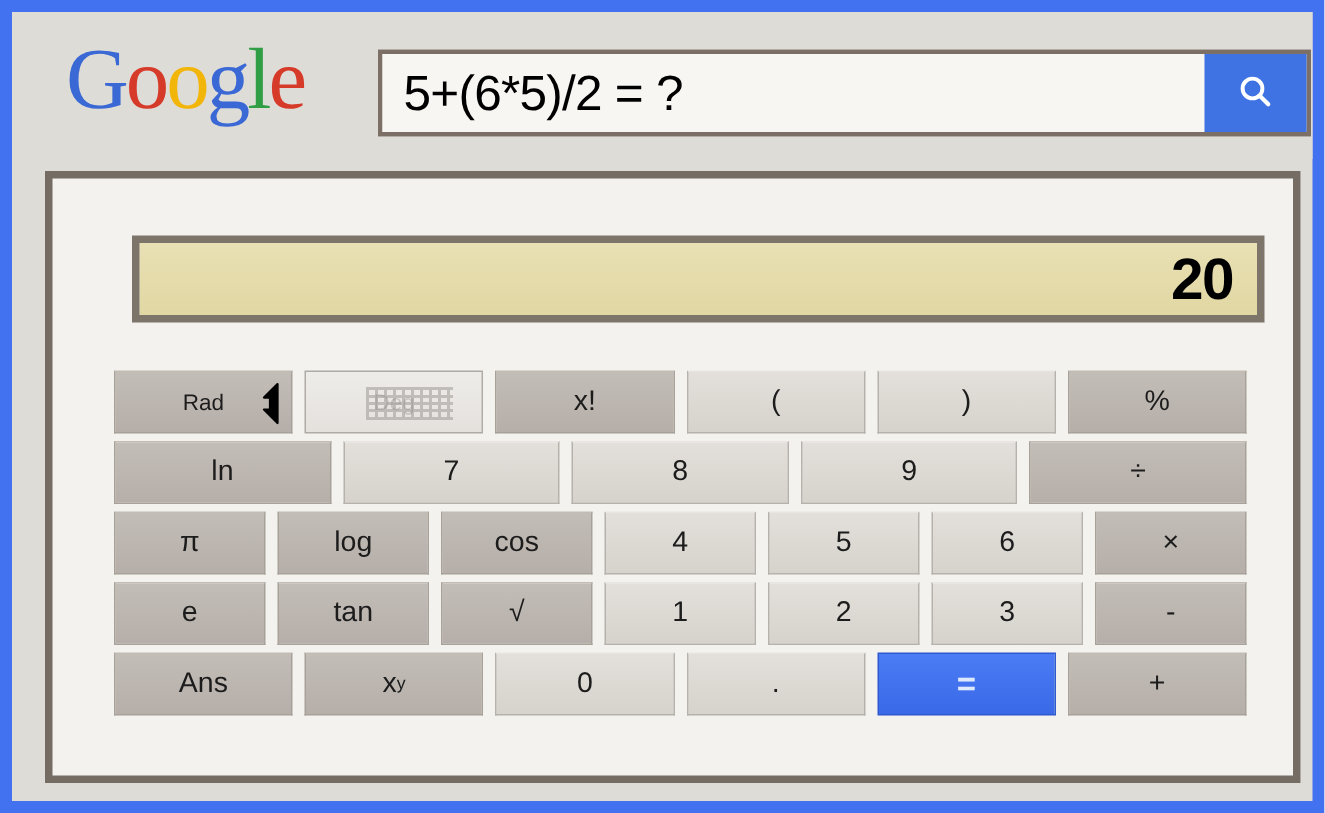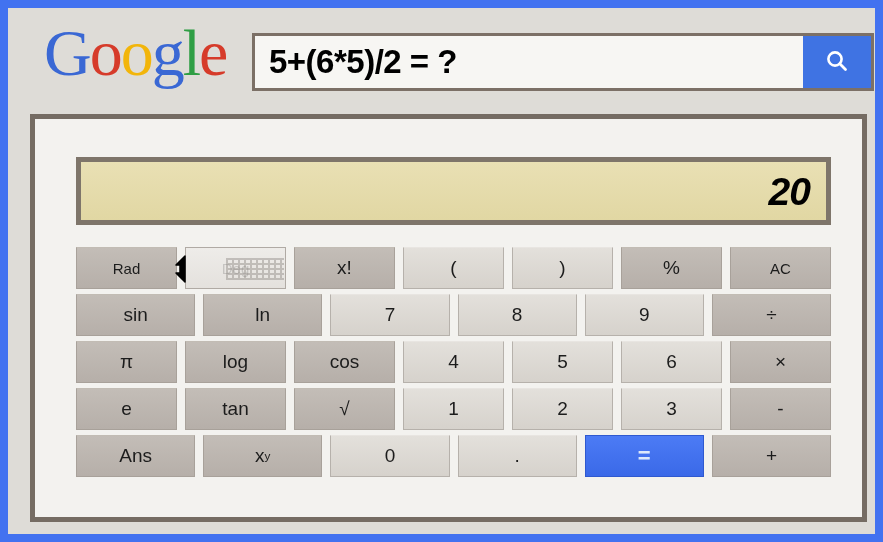--- a/index.html
+++ b/index.html
@@ -29,21 +29,21 @@
     width: 867px;
     height: 98px;
     background: #dedcd7;
     box-sizing: border-box;
   }
   .logo {
     position: absolute;
     left: 28px;
     top: 16px;
     font-family: "Liberation Serif", serif;
-    font-size: 66px;
+    font-size: 58px;
     letter-spacing: -2px;
     line-height: 58px;
     user-select: none;
   }
   .logo span { font-weight: 400; }
 
   .searchwrap {
     position: absolute;
     left: 236px;
     top: 25px;
@@ -55,21 +55,21 @@
     display: flex;
     align-items: stretch;
   }
   .searchinput {
     flex: 1 1 auto;
     border: none;
     outline: none;
     background: #f7f6f3;
     font-family: "Liberation Sans", sans-serif;
     font-size: 33px;
-    font-weight: bold;
+    font-weight: normal;
     color: #000000;
     padding: 0 10px 0 14px;
     letter-spacing: -0.5px;
     min-width: 0;
   }
   .searchbtn {
     flex: 0 0 68px;
     background: #3f73e3;
     border: none;
     cursor: pointer;
@@ -87,32 +87,31 @@
     top: 106px;
     width: 837px;
     height: 408px;
     box-sizing: border-box;
     border: 5px solid #756c63;
     background: #f3f2ef;
   }
 
   .display {
     position: absolute;
-    left: 41px;
+    left: 53px;
     top: 38px;
     width: 755px;
-    height: 68px;
+    height: 58px;
     box-sizing: border-box;
     border: 5px solid #7e756a;
     background: #e5dbab;
     background: linear-gradient(180deg, #e9e0b4 0%, #e1d7a3 100%);
     display: flex;
     align-items: center;
     justify-content: flex-end;
-    font-style: italic;
   }
   .display-value {
     font-family: "Liberation Sans", sans-serif;
     font-size: 39px;
     font-weight: bold;
     color: #000000;
     padding-right: 16px;
     letter-spacing: -1px;
     line-height: 39px;
   }
@@ -238,28 +237,22 @@
           </div>
           <div class="key num">
             <span>(</span>
           </div>
           <div class="key num">
             <span>)</span>
           </div>
           <div class="key">
             <span>%</span>
           </div>
-          <div class="key small">
-            <span>AC</span>
-          </div>
-        </div>
-        <div class="keyrow">
-          <div class="key">
-            <span>sin</span>
-          </div>
+        </div>
+        <div class="keyrow">
           <div class="key">
             <span>ln</span>
           </div>
           <div class="key num">
             <span>7</span>
           </div>
           <div class="key num">
             <span>8</span>
           </div>
           <div class="key num">

